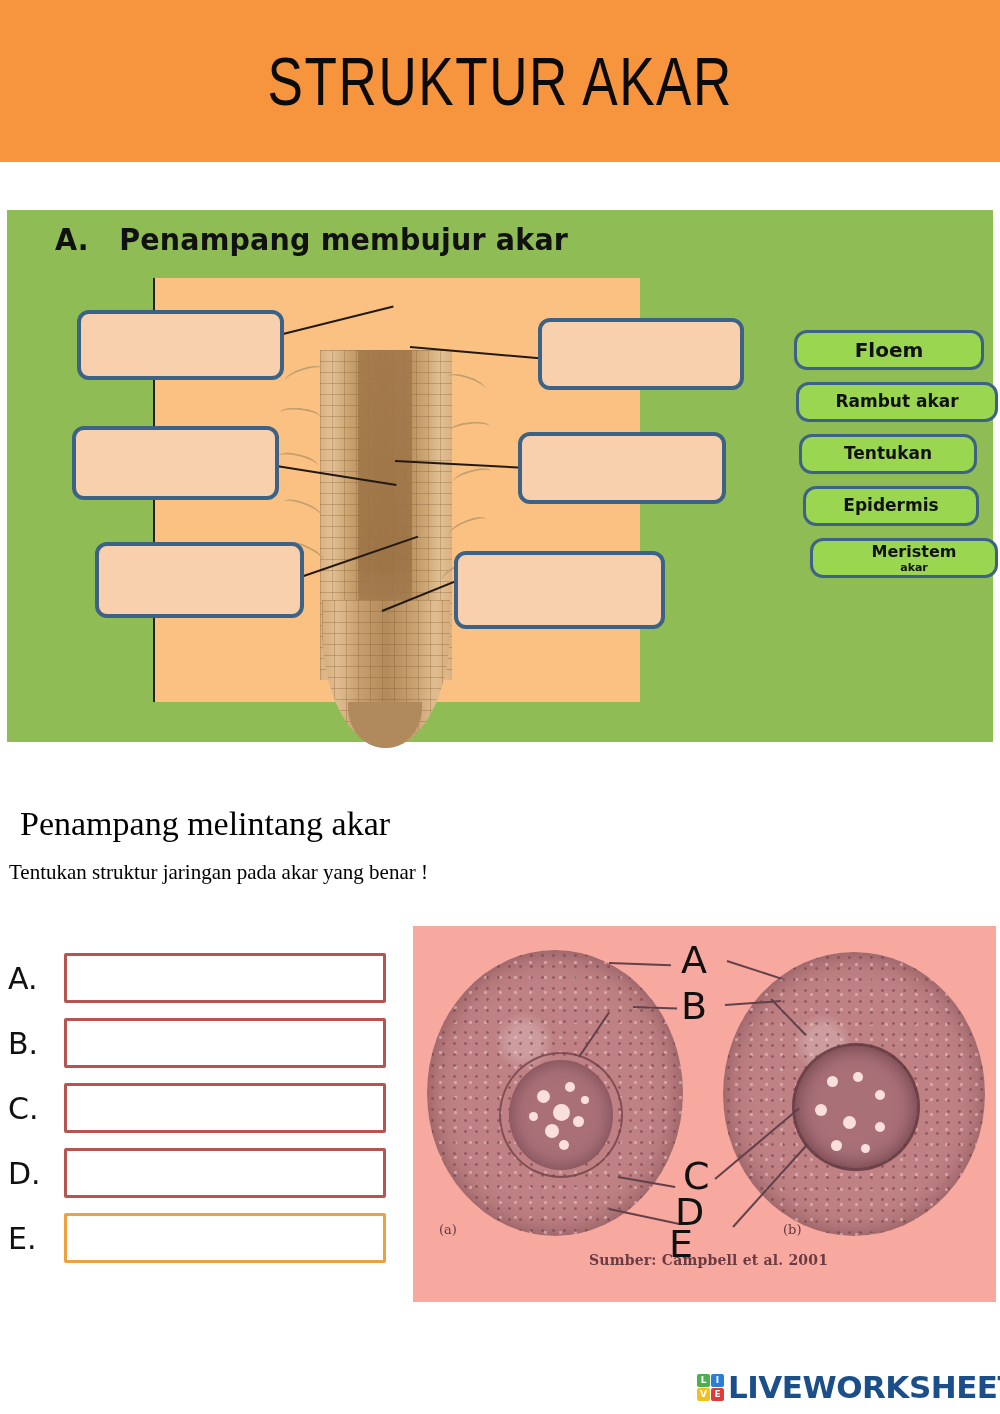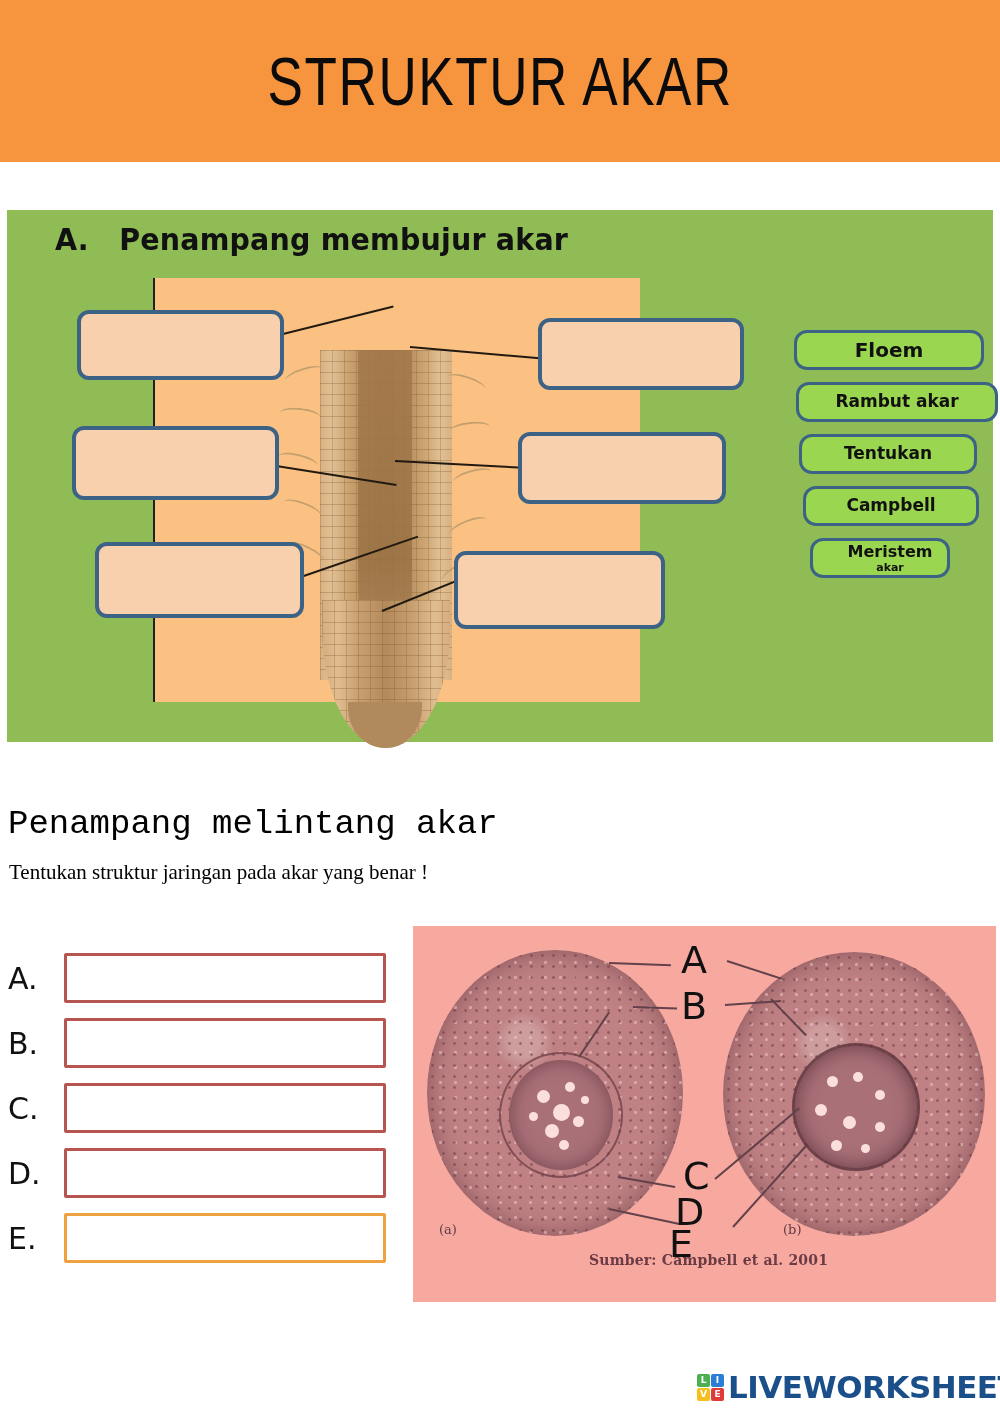--- a/index.html
+++ b/index.html
@@ -163,29 +163,29 @@
     text-align: center;
     line-height: 1.05;
   }
   .word-chip.size-lg { font-size: 20px; }
   .word-chip.size-md { font-size: 17px; }
   .word-chip.size-sm { font-size: 16px; }
   .word-chip.wide { width: 190px; }
   .word-chip.w2 { width: 202px; margin-left: 2px; }
   .word-chip.w3 { width: 178px; margin-left: 5px; }
   .word-chip.w5 { width: 176px; margin-left: 9px; }
-  .word-chip.w6 { width: 140px; margin-left: 16px; padding-left: 20px; }
+  .word-chip.w6 { width: 188px; margin-left: 16px; padding-left: 20px; }
   .chip-two-line { display: block; padding-top: 2px; }
   .chip-line2 { display: block; font-size: 11px; margin-top: 1px; }
 
   
   #transverse-heading {
     position: absolute;
-    left: 8px; top: 805px;
-    font-family: Liberation Mono, monospace;
+    left: 20px; top: 805px;
+    font-family: Liberation Serif, serif;
     font-size: 34px;
     color: #000;
   }
   #transverse-instruction {
     position: absolute;
     left: 9px; top: 860px;
     font-family: "Liberation Serif", serif;
     font-size: 21px;
     color: #000;
   }
@@ -374,21 +374,21 @@
     <div class="word-chip wide size-lg">
       <span>Floem</span>
     </div>
     <div class="word-chip w2 size-md">
       <span>Rambut akar</span>
     </div>
     <div class="word-chip w3 size-md">
       <span>Tentukan</span>
     </div>
     <div class="word-chip w5 size-md">
-      <span>Campbell</span>
+      <span>Epidermis</span>
     </div>
     <div class="word-chip w6 size-sm">
       <span class="chip-two-line">
         <span>Meristem</span>
         <span class="chip-line2">akar</span>
       </span>
     </div>
   </div>
 </div>
 

